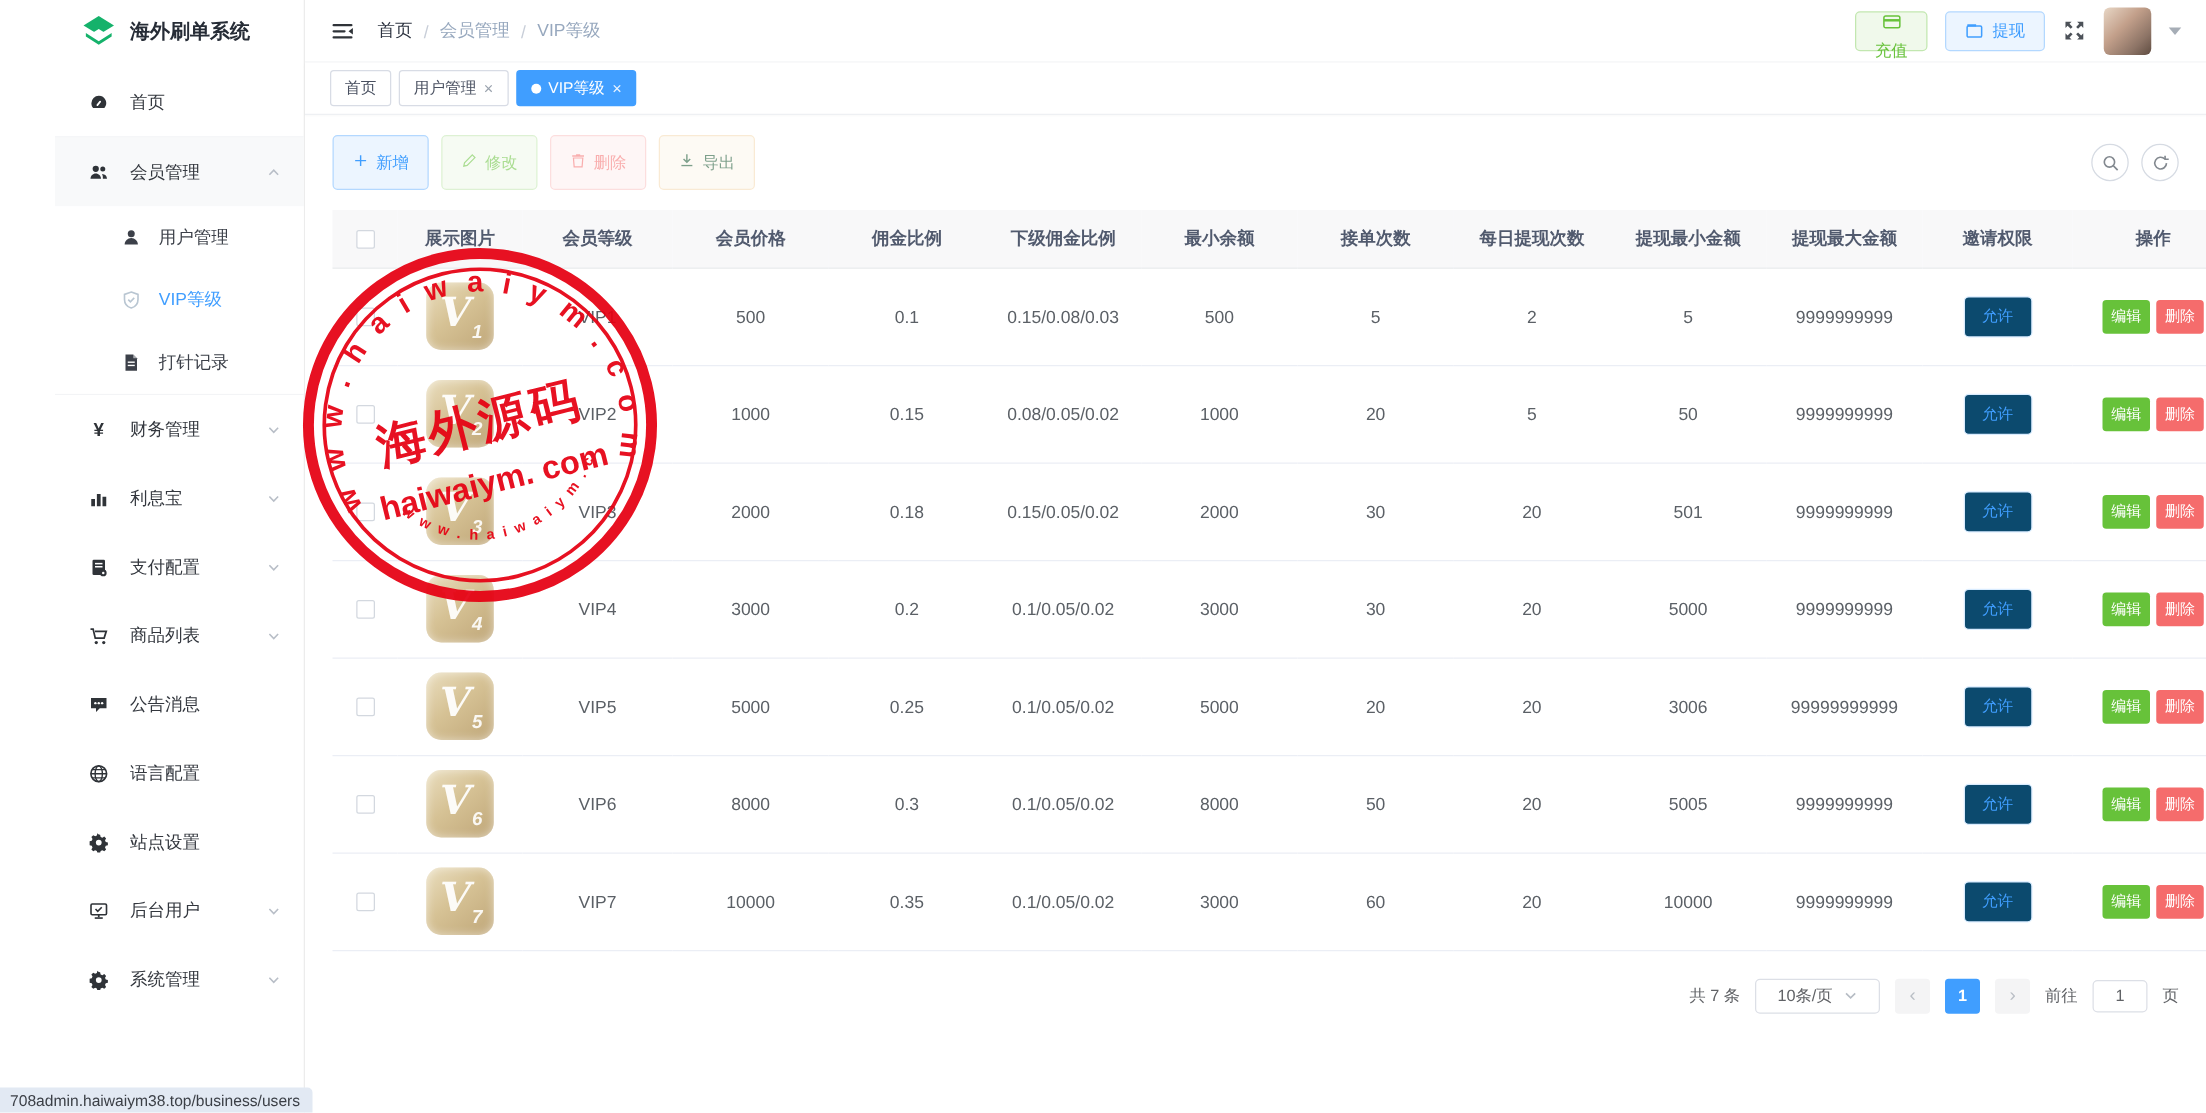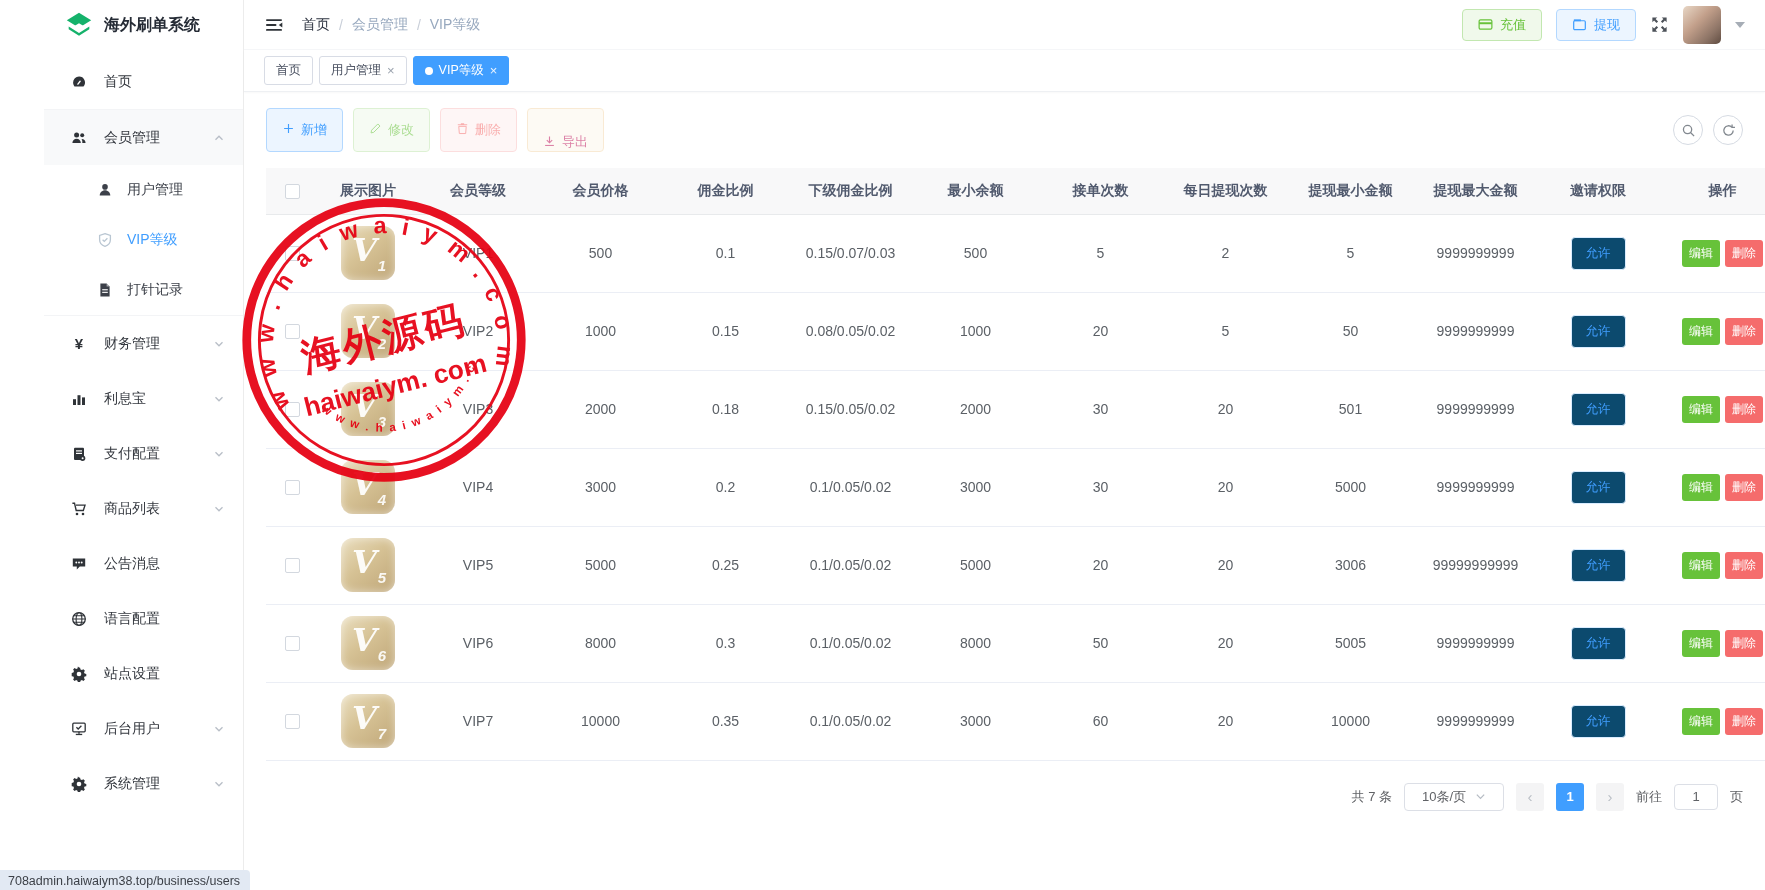--- a/index.html
+++ b/index.html
@@ -31,21 +31,21 @@
   
   .main { flex:1; display:flex; flex-direction:column; min-width:0; }
   .topbar { height:50px; display:flex; align-items:center; gap:18px; padding:0 20px; border-bottom:1px solid #f5f6f8; }
   .hamburger { color:#2f3338; display:flex; cursor:pointer; }
   .breadcrumb { display:flex; align-items:center; gap:9px; font-size:14px; }
   .crumb { color:#97a8be; }
   .crumb.first { color:#2d3340; }
   .crumb-sep { color:#c8ced8; }
   .topbar-right { margin-left:auto; display:flex; align-items:center; gap:14px; }
   .chip-btn { height:32px; padding:0 15px; border-radius:4px; font-size:13px; display:flex; align-items:center; gap:7px; cursor:pointer; }
-  .chip-green { background:#f0f9eb; border:1px solid #c2e7b0; color:#67c23a; }
+  .chip-green { background:#f0f9eb; border:1px solid #c2e7b0; color:#67c23a;flex-direction:column; }
   .chip-blue  { background:#ecf5ff; border:1px solid #b3d8ff; color:#409eff; }
   .fullscreen { color:#4c5158; display:flex; cursor:pointer; }
   .avatar { width:38px; height:38px; border-radius:5px; cursor:pointer;
     background:linear-gradient(135deg,#e8d7c6 0%,#c3a08b 40%,#8d7466 75%,#5f4c41 100%); }
   .caret-down { width:0; height:0; border-left:5px solid transparent; border-right:5px solid transparent; border-top:6px solid #a6adb6; cursor:pointer; }
 
   
   .tabbar { height:42px; display:flex; align-items:center; gap:6px; padding:0 20px; border-bottom:1px solid #eef0f3; box-shadow:0 1px 2px rgba(0,0,0,.03); }
   .tab { height:29px; padding:0 11px; display:flex; align-items:center; gap:6px; background:#fff; border:1px solid #d8dce5; border-radius:3px; color:#495060; font-size:12.5px; cursor:pointer; }
   .tab .tab-close { font-size:13px; color:#9aa2ad; line-height:1; }
@@ -55,21 +55,21 @@
 
   
   .content { flex:1; position:relative; padding:16px 22px 0; }
   .toolbar-row { display:flex; align-items:center; margin-bottom:16px; }
   .toolbar { display:flex; gap:10px; }
   .tb { height:44px; padding:0 15px; border-radius:4px; font-size:13px; display:flex; align-items:center; gap:6px; cursor:pointer; }
   .tb.disabled { opacity:.55; }
   .tb-blue   { background:#ecf5ff; border:1px solid #b3d8ff; color:#409eff; }
   .tb-green  { background:#f0f9eb; border:1px solid #c2e7b0; color:#67c23a; }
   .tb-red    { background:#fef0f0; border:1px solid #fbc4c4; color:#f56c6c; }
-  .tb-orange { background:#fdf6ec; border:1px solid #f5dab1; color:#be185d;align-items:flex-end; }
+  .tb-orange { background:#fdf6ec; border:1px solid #f5dab1; color:#14532d; }
   .toolbar-tools { margin-left:auto; display:flex; gap:10px; }
   .circle-btn { width:30px; height:30px; border:1px solid #d6dbe3; border-radius:50%; background:#fff; color:#82888f; display:flex; align-items:center; justify-content:center; cursor:pointer; }
 
   table { width:100%; border-collapse:collapse; table-layout:fixed; }
   thead th { background:#f8f8f9; height:46px; font-size:14px; font-weight:bold; color:#515a6e; text-align:center; border-bottom:1px solid #e8eaec; }
   tbody td { height:78px; text-align:center; font-size:14px; color:#5b6066; border-bottom:1px solid #ebeef5; }
   input.cb { appearance:none; -webkit-appearance:none; width:15px; height:15px; border:1px solid #d3d8df; border-radius:2px; background:#fff; cursor:pointer; vertical-align:middle; }
 
   .vip-badge { width:54px; height:54px; margin:0 auto; position:relative; border-radius:12px;
     background:linear-gradient(140deg,#eadebf 0%,#d6c295 45%,#bfa678 100%);
@@ -441,21 +441,21 @@
               <td><input class="cb" type="checkbox" style=""></td>
               <td>
                 <div class="vip-badge">
                   <span class="v">V</span>
                   <span class="d">1</span>
                 </div>
               </td>
               <td>VIP1</td>
               <td>500</td>
               <td>0.1</td>
-              <td>0.15/0.07/0.03</td>
+              <td>0.15/0.08/0.03</td>
               <td>500</td>
               <td>5</td>
               <td>2</td>
               <td>5</td>
               <td>9999999999</td>
               <td><span class="allow-badge">允许</span></td>
               <td><button class="act-btn act-edit">编辑</button><button class="act-btn act-del">删除</button></td>
             </tr>
             <tr>
               <td><input class="cb" type="checkbox" style=""></td>

